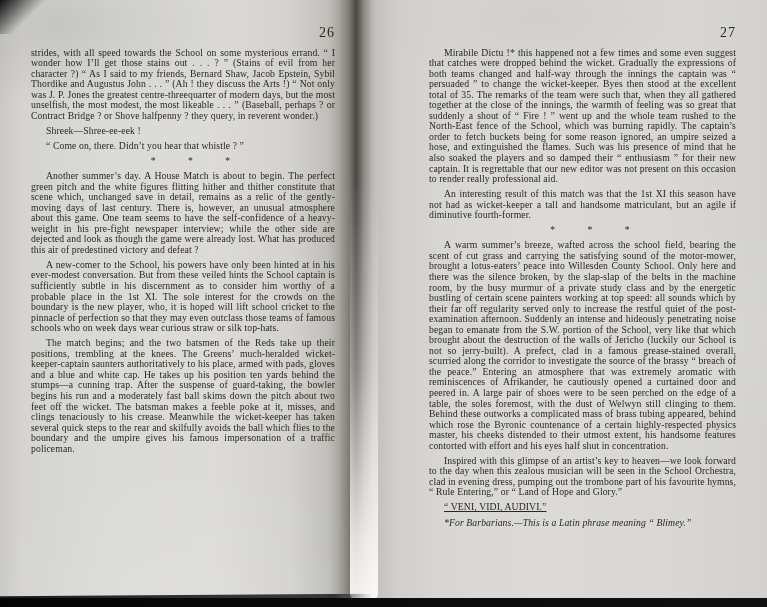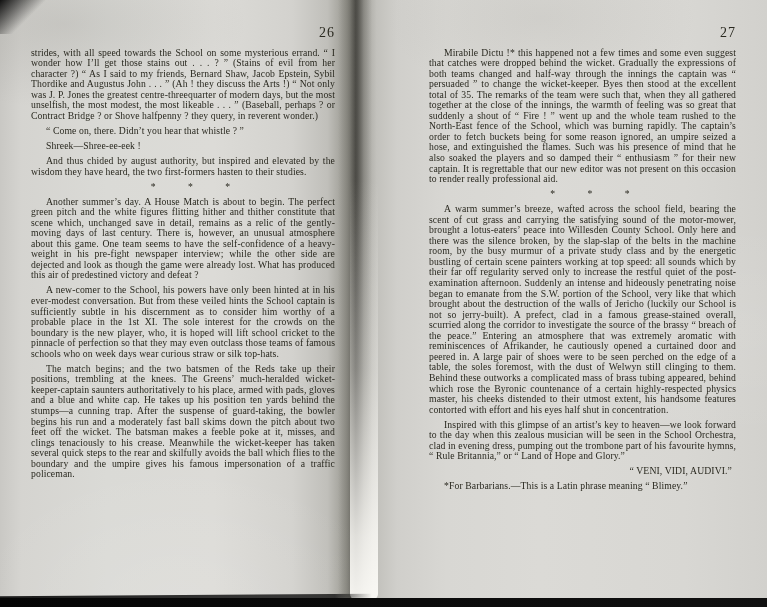--- a/index.html
+++ b/index.html
@@ -78,51 +78,51 @@
     font-size: 14px; letter-spacing: 1px;
     margin: 16px 0 9px 0;
   }
   .text-col p { margin: 0 0 4.5px 0; text-indent: 15px; }
   .text-col p.no-indent { text-indent: 0; font-family: Liberation Serif, serif; }
   .sep {
     text-align: center; text-indent: 0;
     word-spacing: 30px; letter-spacing: 0;
     margin: 2px 0 4px 0;
   }
-  .attribution { text-align: right; text-indent: 0; padding-right: 4px; margin: 0 0 4.5px 0; }
-  .footnote { margin-top: 1px; }
+  .attribution { text-align: left; text-indent: 0; padding-right: 4px; margin: 0 0 4.5px 0; text-decoration: underline; }
+  .footnote { margin-top: 1px; font-style: italic; }
 </style>
 </head>
 <body>
 
 <div class="scan">
 
   <div class="page-left"></div>
   <div class="page-right"></div>
   <div class="gutter"></div>
   <div class="fore-edge"></div>
 
   <div class="text-col col-left">
     <div class="page-num">26</div>
     <p class="no-indent">strides, with all speed towards the School on some mysterious errand. “ I wonder how I’ll get those stains out . . . ? ” (Stains of evil from her character ?) “ As I said to my friends, Bernard Shaw, Jacob Epstein, Sybil Thordike and Augustus John . . . ” (Ah ! they discuss the Arts !) “ Not only was J. P. Jones the greatest centre-threequarter of modern days, but the most unselfish, the most modest, the most likeable . . . ” (Baseball, perhaps ? or Contract Bridge ? or Shove halfpenny ? they query, in reverent wonder.)</p>
+    <p>Shreek—Shree-ee-eek !</p>
     <p>“ Come on, there. Didn’t you hear that whistle ? ”</p>
-    <p>Shreek—Shree-ee-eek !</p>
-    <p>And thus chided by august authority, but inspired and elevated by the wisdom they have heard, the two first-formers hasten to their studies.</p>
     <p class="sep">* * *</p>
     <p>Another summer’s day. A House Match is about to begin. The perfect green pitch and the white figures flitting hither and thither constitute that scene which, unchanged save in detail, remains as a relic of the gently-moving days of last century. There is, however, an unusual atmosphere about this game. One team seems to have the self-confidence of a heavy-weight in his pre-fight newspaper interview; while the other side are dejected and look as though the game were already lost. What has produced this air of predestined victory and defeat ?</p>
     <p>A new-comer to the School, his powers have only been hinted at in his ever-modest conversation. But from these veiled hints the School captain is sufficiently subtle in his discernment as to consider him worthy of a probable place in the 1st XI. The sole interest for the crowds on the boundary is the new player, who, it is hoped will lift school cricket to the pinnacle of perfection so that they may even outclass those teams of famous schools who on week days wear curious straw or silk top-hats.</p>
     <p>The match begins; and the two batsmen of the Reds take up their positions, trembling at the knees. The Greens’ much-heralded wicket-keeper-captain saunters authoritatively to his place, armed with pads, gloves and a blue and white cap. He takes up his position ten yards behind the stumps—a cunning trap. After the suspense of guard-taking, the bowler begins his run and a moderately fast ball skims down the pitch about two feet off the wicket. The batsman makes a feeble poke at it, misses, and clings tenaciously to his crease. Meanwhile the wicket-keeper has taken several quick steps to the rear and skilfully avoids the ball which flies to the boundary and the umpire gives his famous impersonation of a traffic policeman.</p>
   </div>
 
   <div class="text-col col-right">
     <div class="page-num">27</div>
     <p>Mirabile Dictu !* this happened not a few times and some even suggest that catches were dropped behind the wicket. Gradually the expressions of both teams changed and half-way through the innings the captain was “ persuaded ” to change the wicket-keeper. Byes then stood at the excellent total of 35. The remarks of the team were such that, when they all gathered together at the close of the innings, the warmth of feeling was so great that suddenly a shout of “ Fire ! ” went up and the whole team rushed to the North-East fence of the School, which was burning rapidly. The captain’s order to fetch buckets being for some reason ignored, an umpire seized a hose, and extinguished the flames. Such was his presence of mind that he also soaked the players and so damped their “ enthusiasm ” for their new captain. It is regrettable that our new editor was not present on this occasion to render really professional aid.</p>
+    <p>An interesting result of this match was that the 1st XI this season have not had as wicket-keeper a tall and handsome matriculant, but an agile if diminutive fourth-former.</p>
     <p class="sep">* * *</p>
     <p>A warm summer’s breeze, wafted across the school field, bearing the scent of cut grass and carrying the satisfying sound of the motor-mower, brought a lotus-eaters’ peace into Willesden County School. Only here and there was the silence broken, by the slap-slap of the belts in the machine room, by the busy murmur of a private study class and by the energetic bustling of certain scene painters working at top speed: all sounds which by their far off regularity served only to increase the restful quiet of the post-examination afternoon. Suddenly an intense and hideously penetrating noise began to emanate from the S.W. portion of the School, very like that which brought about the destruction of the walls of Jericho (luckily our School is not so jerry-built). A prefect, clad in a famous grease-stained overall, scurried along the corridor to investigate the source of the brassy “ breach of the peace.” Entering an atmosphere that was extremely aromatic with reminiscences of Afrikander, he cautiously opened a curtained door and peered in. A large pair of shoes were to be seen perched on the edge of a table, the soles foremost, with the dust of Welwyn still clinging to them. Behind these outworks a complicated mass of brass tubing appeared, behind which rose the Byronic countenance of a certain highly-respected physics master, his cheeks distended to their utmost extent, his handsome features contorted with effort and his eyes half shut in concentration.</p>
-    <p>Inspired with this glimpse of an artist’s key to heaven—we look forward to the day when this zealous musician will be seen in the School Orchestra, clad in evening dress, pumping out the trombone part of his favourite hymns, “ Rule Britannia,” or “ Land of Hope and Glory.”</p>
+    <p>Inspired with this glimpse of an artist’s key to heaven—we look forward to the day when this zealous musician will be seen in the School Orchestra, clad in evening dress, pumping out the trombone part of his favourite hymns, “ Rule Entering,” or “ Land of Hope and Glory.”</p>
     <p class="attribution">“ VENI, VIDI, AUDIVI.”</p>
     <p class="footnote">*For Barbarians.—This is a Latin phrase meaning “ Blimey.”</p>
   </div>
 
   <div class="corner-shadow"></div>
   <div class="bottom-bar-left"></div>
   <div class="bottom-bar"></div>
 
 </div>
 

